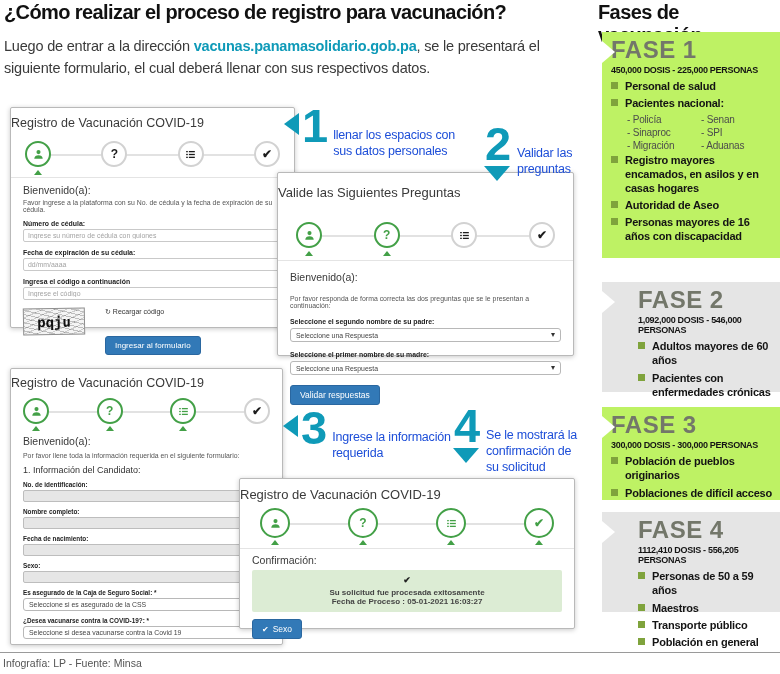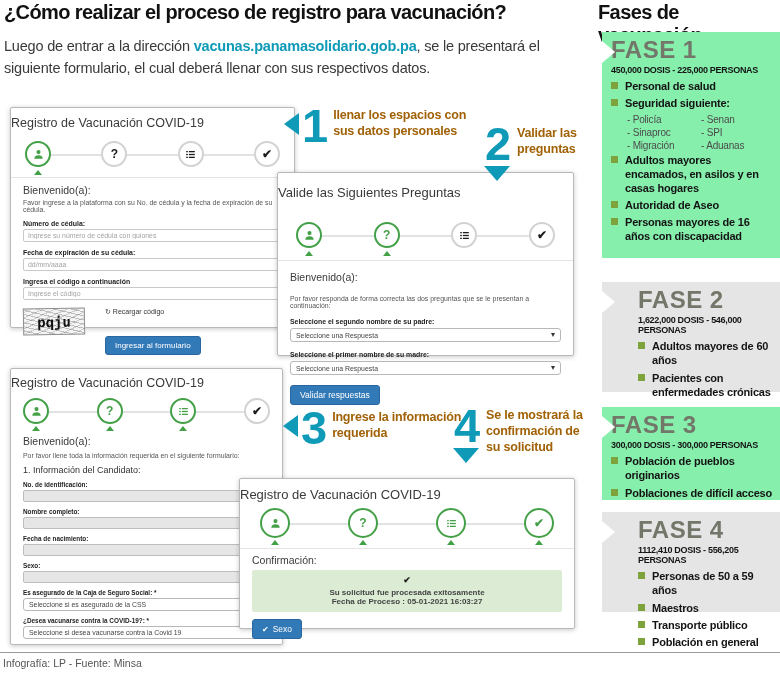--- a/index.html
+++ b/index.html
@@ -104,37 +104,37 @@
     padding:5px 4px 6px; }
   .success-box .chk { font-size:9px; color:#222; font-weight:bold; }
   .success-box .msg { font-size:8px; font-weight:bold; color:#444; margin-top:3px; }
   .success-box .dt { font-size:8px; font-weight:bold; color:#444; }
   #form4 .btn { margin-top:7px; font-size:8.5px; }
   #form4 .btn .bchk { font-size:8px; margin-right:4px; }
 
   
   .ann { position:absolute; display:flex; z-index:6; }
   .ann-num { font-size:47px; font-weight:bold; color:#0f9ab8; line-height:0.78; letter-spacing:-2px; }
-  .ann-text { margin-left:7px; margin-top:0; font-size:12.5px; font-weight:bold; color:#a16207;
+  .ann-text { margin-left:7px; margin-top:20px; font-size:12.5px; font-weight:normal; color:#1d4ed8;
     line-height:1.26; letter-spacing:-0.2px; }
   .arrow-left { width:0; height:0; border-top:11px solid transparent; border-bottom:11px solid transparent;
     border-right:15px solid #0f9ab8; margin-top:5px; margin-right:3px; }
   .arrow-down { width:0; height:0; border-left:13px solid transparent; border-right:13px solid transparent;
     border-top:15px solid #0f9ab8; margin-top:3px; }
   .num-col { display:flex; flex-direction:column; align-items:center; }
   #step1 { left:284px; top:108px; }
   #step2 { left:484px; top:126px; }
   #step3 { left:283px; top:410px; }
   #step4 { left:453px; top:408px; }
 
   
   .sidebar-title { position:absolute; left:598px; top:1px; width:182px; font-size:20px; font-weight:bold;
     letter-spacing:-0.6px; color:#111; }
   .phase { position:absolute; left:602px; width:178px; padding:5px 6px 0 14px; }
-  .phase.green { background:#86efac;padding-left:9px; }
+  .phase.green { background:#bef264;padding-left:9px; }
   .phase.blue { background:#e5e5e5;padding-left:36px; }
   .notch { position:absolute; left:0; top:9px; width:0; height:0; border-top:11px solid transparent;
     border-bottom:11px solid transparent; border-left:13px solid #fff; }
   .phase-name { font-size:24px; font-weight:bold; color:#73776a; letter-spacing:0.5px; line-height:1.1; }
   .phase-stats { font-size:9px; font-weight:bold; color:#141414; letter-spacing:-0.3px; margin:2px 0 4px; }
   .p-item { display:flex; margin-bottom:3px; }
   .bullet { flex:0 0 auto; width:7px; height:7px; background:#7fa33c; margin:3px 7px 0 0; }
   .p-item .it { font-size:11px; font-weight:bold; color:#141414; line-height:1.28; letter-spacing:-0.2px; }
   .subrow { display:flex; padding-left:16px; margin-bottom:2px; }
   .subrow span { font-size:10px; color:#4c4c4c; letter-spacing:-0.2px; }
@@ -409,52 +409,52 @@
   <section class="phase green" id="phase1">
     <div class="notch"></div>
     <div class="phase-name">FASE 1</div>
     <div class="phase-stats">450,000 DOSIS - 225,000 PERSONAS</div>
     <div class="p-item">
         <span class="bullet"></span>
         <span class="it">Personal de salud</span>
       </div>
     <div class="p-item">
         <span class="bullet"></span>
-        <span class="it">Seguridad siguiente:</span>
+        <span class="it">Pacientes nacional:</span>
       </div>
     <div class="subrow">
         <span>- Policía</span>
         <span>- Senan</span>
       </div>
     <div class="subrow">
         <span>- Sinaproc</span>
         <span>- SPI</span>
       </div>
     <div class="subrow">
         <span>- Migración</span>
         <span>- Aduanas</span>
       </div>
     <div class="p-item">
         <span class="bullet"></span>
-        <span class="it">Adultos mayores encamados, en asilos y en casas hogares</span>
+        <span class="it">Registro mayores encamados, en asilos y en casas hogares</span>
       </div>
     <div class="p-item">
         <span class="bullet"></span>
         <span class="it">Autoridad de Aseo</span>
       </div>
     <div class="p-item">
         <span class="bullet"></span>
         <span class="it">Personas mayores de 16 años con discapacidad</span>
       </div>
   </section>
 
   <section class="phase blue" id="phase2">
     <div class="notch"></div>
     <div class="phase-name">FASE 2</div>
-    <div class="phase-stats">1,622,000 DOSIS - 546,000 PERSONAS</div>
+    <div class="phase-stats">1,092,000 DOSIS - 546,000 PERSONAS</div>
     <div class="p-item">
         <span class="bullet"></span>
         <span class="it">Adultos mayores de 60 años</span>
       </div>
     <div class="p-item">
         <span class="bullet"></span>
         <span class="it">Pacientes con enfermedades crónicas</span>
       </div>
   </section>
 

